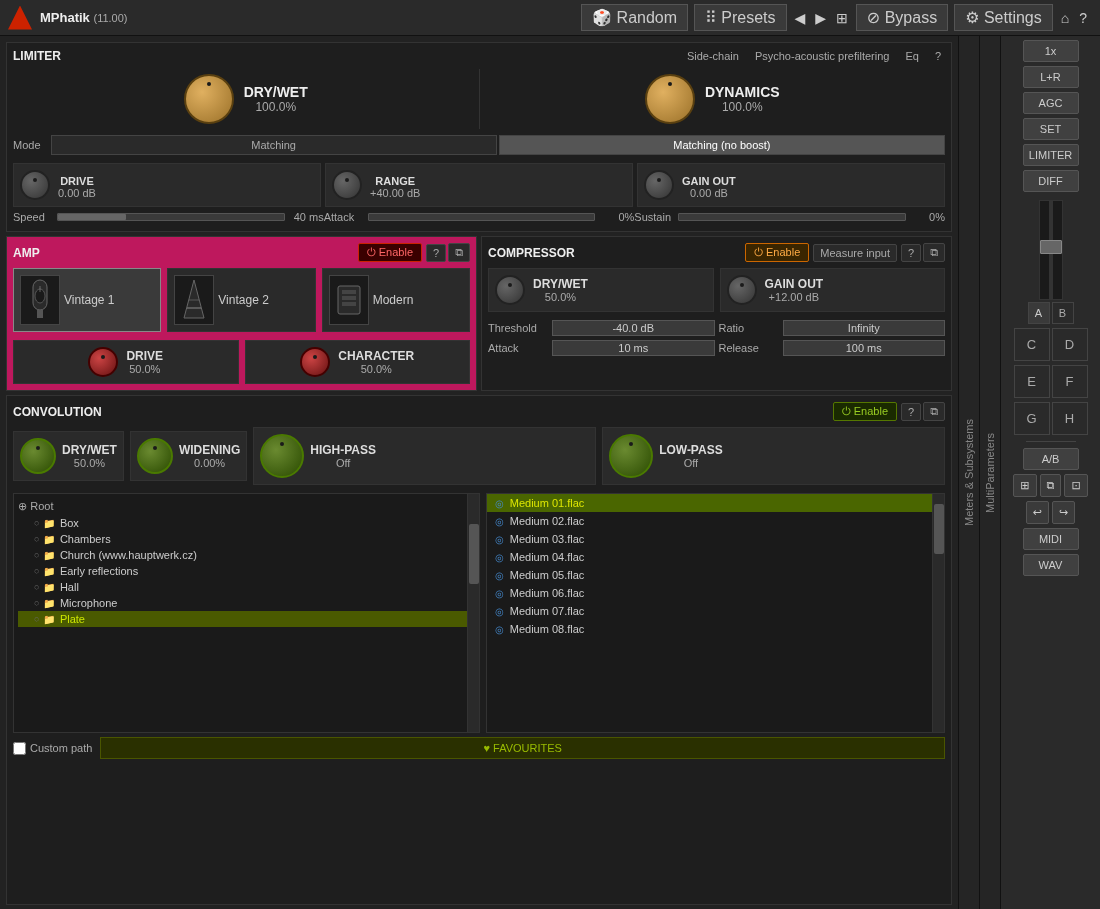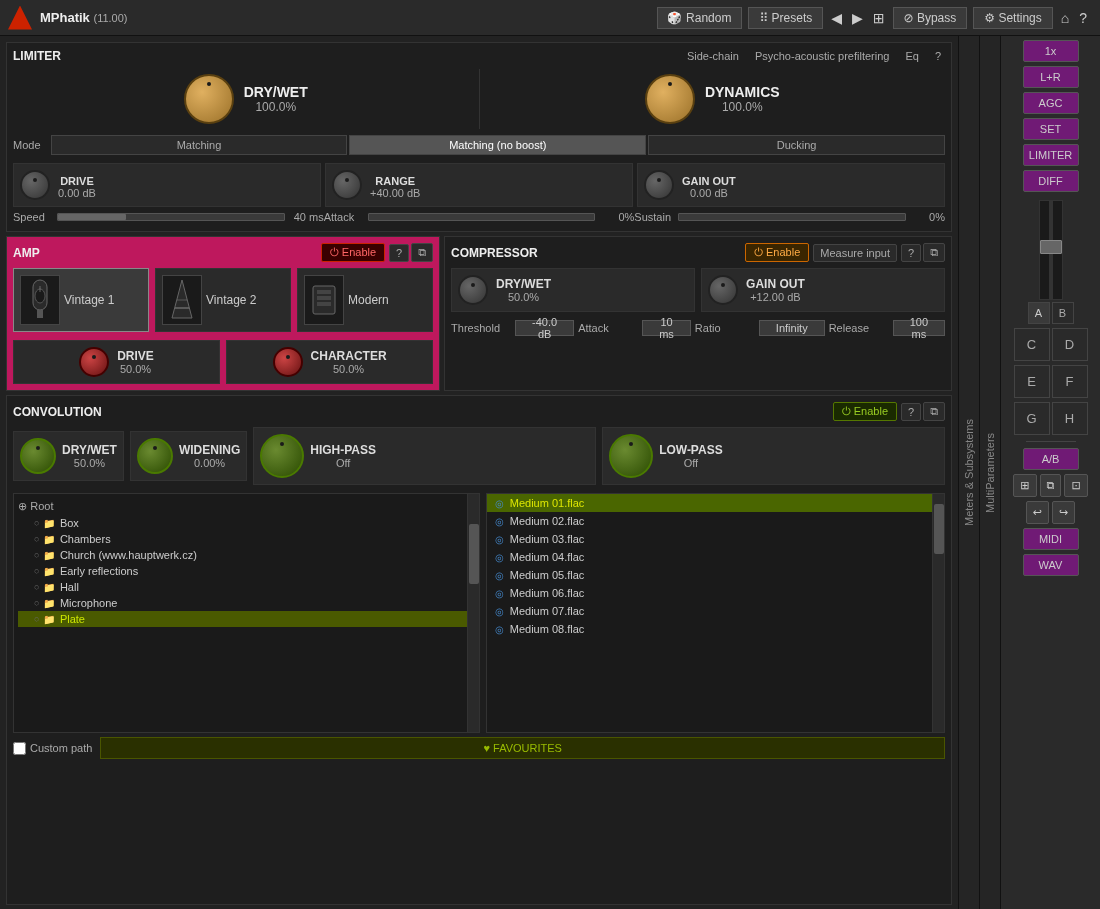--- a/index.html
+++ b/index.html
@@ -2,21 +2,21 @@
 <html><head>
   <meta charset="utf-8">
   <style>
     * { box-sizing: border-box; margin: 0; padding: 0; }
     body { width: 1100px; height: 909px; background: #1a1a1a; font-family: Arial, sans-serif; font-size: 11px; color: #ccc; overflow: hidden; }
 
     
     #topbar { display: flex; align-items: center; background: #2a2a2a; height: 36px; padding: 0 8px; border-bottom: 1px solid #111; }
     #topbar .logo { width: 24px; height: 24px; background: #cc2200; clip-path: polygon(50% 0%, 100% 100%, 0% 100%); margin-right: 8px; }
     #topbar .appname { color: #eee; font-size: 13px; font-weight: bold; margin-right: auto; }
-    #topbar .top-btn { background: #3a3a3a; border: 1px solid #555; color: #ccc; padding: 3px 10px; margin: 0 3px; cursor: pointer; font-size: 12px; border-radius: 0; }
+    #topbar .top-btn { background: #3a3a3a; border: 1px solid #555; color: #ccc; padding: 3px 10px; margin: 0 3px; cursor: pointer; font-size: 16px; border-radius: 0; }
     #topbar .nav-arrow { background: none; border: none; color: #ccc; font-size: 14px; cursor: pointer; padding: 2px 5px; }
 
     
     #main { display: flex; width: 1100px; height: 873px; }
     #content { flex: 1; display: flex; flex-direction: column; background: #222; }
     #right-panel { width: 100px; background: #2a2a2a; display: flex; flex-direction: column; border-left: 1px solid #111; }
 
     
     #globals { background: #1e1e1e; border: 1px solid #333; margin: 6px 6px 4px 6px; padding: 6px; }
     #globals-header { display: flex; align-items: center; margin-bottom: 6px; }
@@ -79,21 +79,21 @@
     
     #comp-header { display: flex; align-items: center; margin-bottom: 6px; }
     #comp-header .section-title { color: #eee; font-weight: bold; font-size: 12px; margin-right: auto; }
 
     #comp-knobs { display: flex; gap: 6px; margin-bottom: 8px; }
     .comp-knob-block { flex: 1; background: #2a2a2a; border: 1px solid #333; padding: 6px; text-align: center; display: flex; align-items: center; gap: 8px; }
     .comp-knob-label { font-size: 12px; font-weight: bold; color: #ddd; }
     .comp-knob-val { font-size: 11px; color: #aaa; }
 
     #comp-params { display: flex; gap: 4px; }
-    .param-col { flex: 1; display: flex; flex-direction: row; gap: 4px; }
+    .param-col { flex: 1; display: flex; flex-direction: column; gap: 4px; }
     .param-row { display: flex; align-items: center; gap: 4px; }
     .param-name { min-width: 60px; color: #aaa; font-size: 11px; }
     .param-slider { flex: 1; height: 16px; background: #3a3a3a; border: 1px solid #555; display: flex; align-items: center; padding: 0 16px; cursor: pointer; }
     .param-slider-text { font-size: 11px; color: #ccc; width: 100%; text-align: center; }
 
     
     #conv-section { background: #1e1e1e; border: 1px solid #333; margin: 0 6px 4px 6px; padding: 6px; flex: 1; }
     #conv-header { display: flex; align-items: center; margin-bottom: 6px; }
     #conv-header .section-title { color: #eee; font-weight: bold; font-size: 12px; margin-right: auto; }
 
@@ -120,21 +120,21 @@
     .scroll-bar { position: absolute; right: 0; top: 0; width: 12px; height: 100%; background: #2a2a2a; border-left: 1px solid #333; }
     .scroll-thumb { background: #555; width: 10px; margin: 1px; border-radius: 2px; cursor: pointer; }
 
     
     #conv-footer { display: flex; align-items: center; gap: 8px; margin-top: 4px; }
     .checkbox-label { display: flex; align-items: center; gap: 4px; font-size: 11px; color: #aaa; cursor: pointer; }
     .favourites-btn { flex: 1; background: #2a3000; border: 1px solid #4a5500; color: #99bb00; padding: 4px; text-align: center; cursor: pointer; font-size: 11px; }
 
     
     #right-panel { display: flex; flex-direction: column; align-items: center; padding: 4px; gap: 4px; }
-    .rp-btn { width: 56px; background: #701a75; border: 1px solid #555; color: #ccc; padding: 4px 0; text-align: center; cursor: pointer; font-size: 11px; border-radius: 2px; }
+    .rp-btn { width: 56px; background: #404040; border: 1px solid #555; color: #ccc; padding: 4px 0; text-align: center; cursor: pointer; font-size: 11px; border-radius: 2px; }
     .rp-divider { width: 50px; height: 1px; background: #444; margin: 2px 0; }
     .ab-cell { background: #2a2a2a; border: 1px solid #444; color: #aaa; text-align: center; padding: 4px 0; font-size: 11px; cursor: pointer; }
     .ab-cell.active { background: #3a3a3a; color: #ccc; }
 
     
     .knob { width: 36px; height: 36px; border-radius: 50%; background: radial-gradient(circle at 35% 35%, #d4a44a, #8a6820); border: 2px solid #5a4010; display: inline-flex; align-items: center; justify-content: center; position: relative; cursor: pointer; }
     .knob.small { width: 30px; height: 30px; }
     .knob.dark { background: radial-gradient(circle at 35% 35%, #666, #333); border-color: #222; }
     .knob.green-ring { border-color: #4a7a00; background: radial-gradient(circle at 35% 35%, #6a8a30, #2a4a00); }
     .knob-dot { width: 4px; height: 4px; background: #1a1a1a; border-radius: 50%; position: absolute; top: 6px; left: 50%; transform: translateX(-50%); }
@@ -212,21 +212,20 @@
                 <div class="knob-val">100.0%</div>
               </div>
             </div>
           </div>
         </div>
 
         <div id="mode-row">
           <span class="mode-label">Mode</span>
           <div class="mode-btn">Matching</div>
           <div class="mode-btn active">Matching (no boost)</div>
-          <div class="mode-btn">Ducking</div>
         </div>
 
         <div id="controls-row">
           <div class="ctrl-block" style="display:flex;align-items:center;gap:8px;">
             <div class="knob small dark">
               <div class="knob-dot"></div>
             </div>
             <div>
               <div class="ctrl-name">DRIVE</div>
               <div class="ctrl-val">0.00 dB</div>

